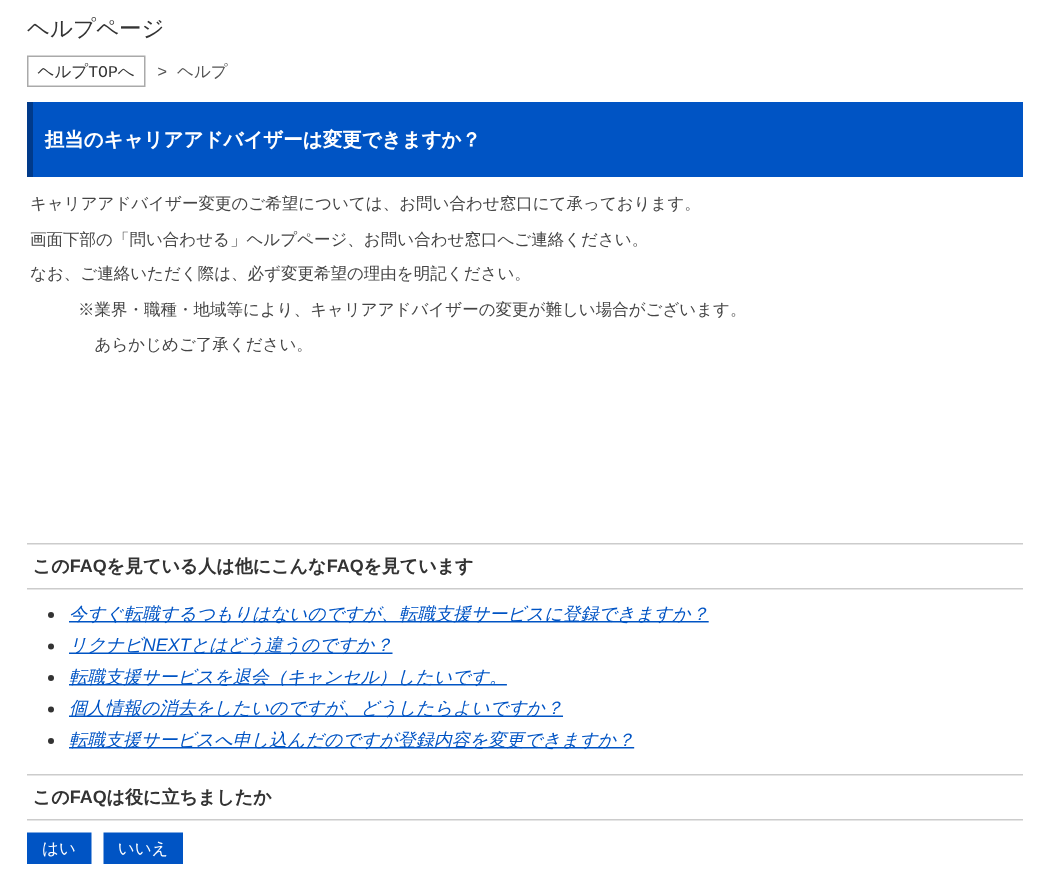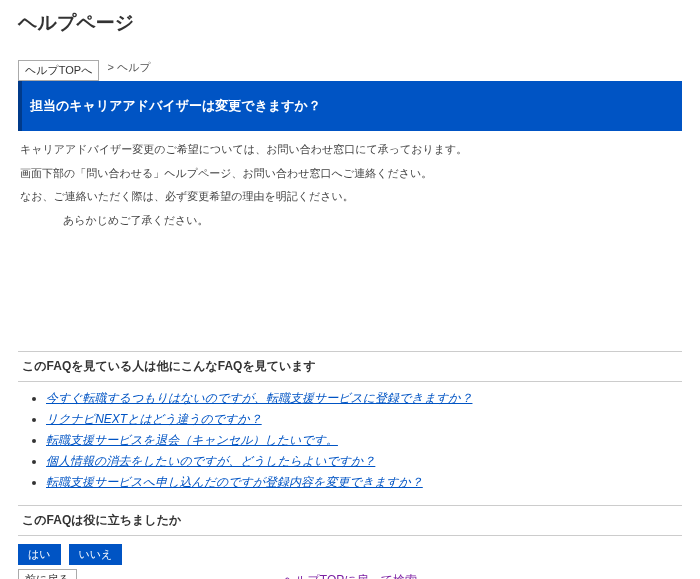--- a/index.html
+++ b/index.html
@@ -9,40 +9,41 @@
   font-size: 12px;
   color: #333;
   background: #fff;
   width: 700px;
 }
 .container {
   padding: 10px 18px 8px 18px;
   box-sizing: border-box;
 }
 .page-title {
-  font-size: 19px;
-  font-weight: bold;
-  margin: 0 0 24px 0;
+  font-size: 15px;
+  font-weight: normal;
+  margin: 0 0 8px 0;
 }
 .btn-gray {
   display: inline-block;
   border: 1px solid #aaa;
   background: #fff;
   font-size: 11px;
   padding: 2px 6px;
   cursor: pointer;
   color: #333;
   font-family: inherit;
 }
 .breadcrumb-row {
   display: flex;
-  align-items: flex-start;
+  align-items: center;
   gap: 8px;
-  margin-bottom: 0;
+  margin-bottom: 10px;
   font-size: 11px;
+  font-family: Liberation Mono, monospace;
 }
 .breadcrumb-current {
   color: #555;
 }
 .blue-bar {
   background: #0054c4;
   color: #fff;
   font-size: 13px;
   font-weight: bold;
   padding: 16px 8px;
@@ -127,20 +128,21 @@
     <button class="btn-gray">ヘルプTOPへ</button>
     <span class="breadcrumb-current">&gt; ヘルプ</span>
   </div>
 
   <div class="blue-bar">担当のキャリアアドバイザーは変更できますか？</div>
 
   <div class="article">
     <p>キャリアアドバイザー変更のご希望については、お問い合わせ窓口にて承っております。</p>
     <p>画面下部の「問い合わせる」ヘルプページ、お問い合わせ窓口へご連絡ください。</p>
     <p>なお、ご連絡いただく際は、必ず変更希望の理由を明記ください。</p>
+    <p class="indent">※業界・職種・地域等により、キャリアアドバイザーの変更が難しい場合がございます。</p>
     <p class="indent">　あらかじめご了承ください。</p>
   </div>
 
   <div class="section-head">このFAQを見ている人は他にこんなFAQを見ています</div>
   <ul class="related">
     <li><a>今すぐ転職するつもりはないのですが、転職支援サービスに登録できますか？</a></li>
     <li><a>リクナビNEXTとはどう違うのですか？</a></li>
     <li><a>転職支援サービスを退会（キャンセル）したいです。</a></li>
     <li><a>個人情報の消去をしたいのですが、どうしたらよいですか？</a></li>
     <li><a>転職支援サービスへ申し込んだのですが登録内容を変更できますか？</a></li>

